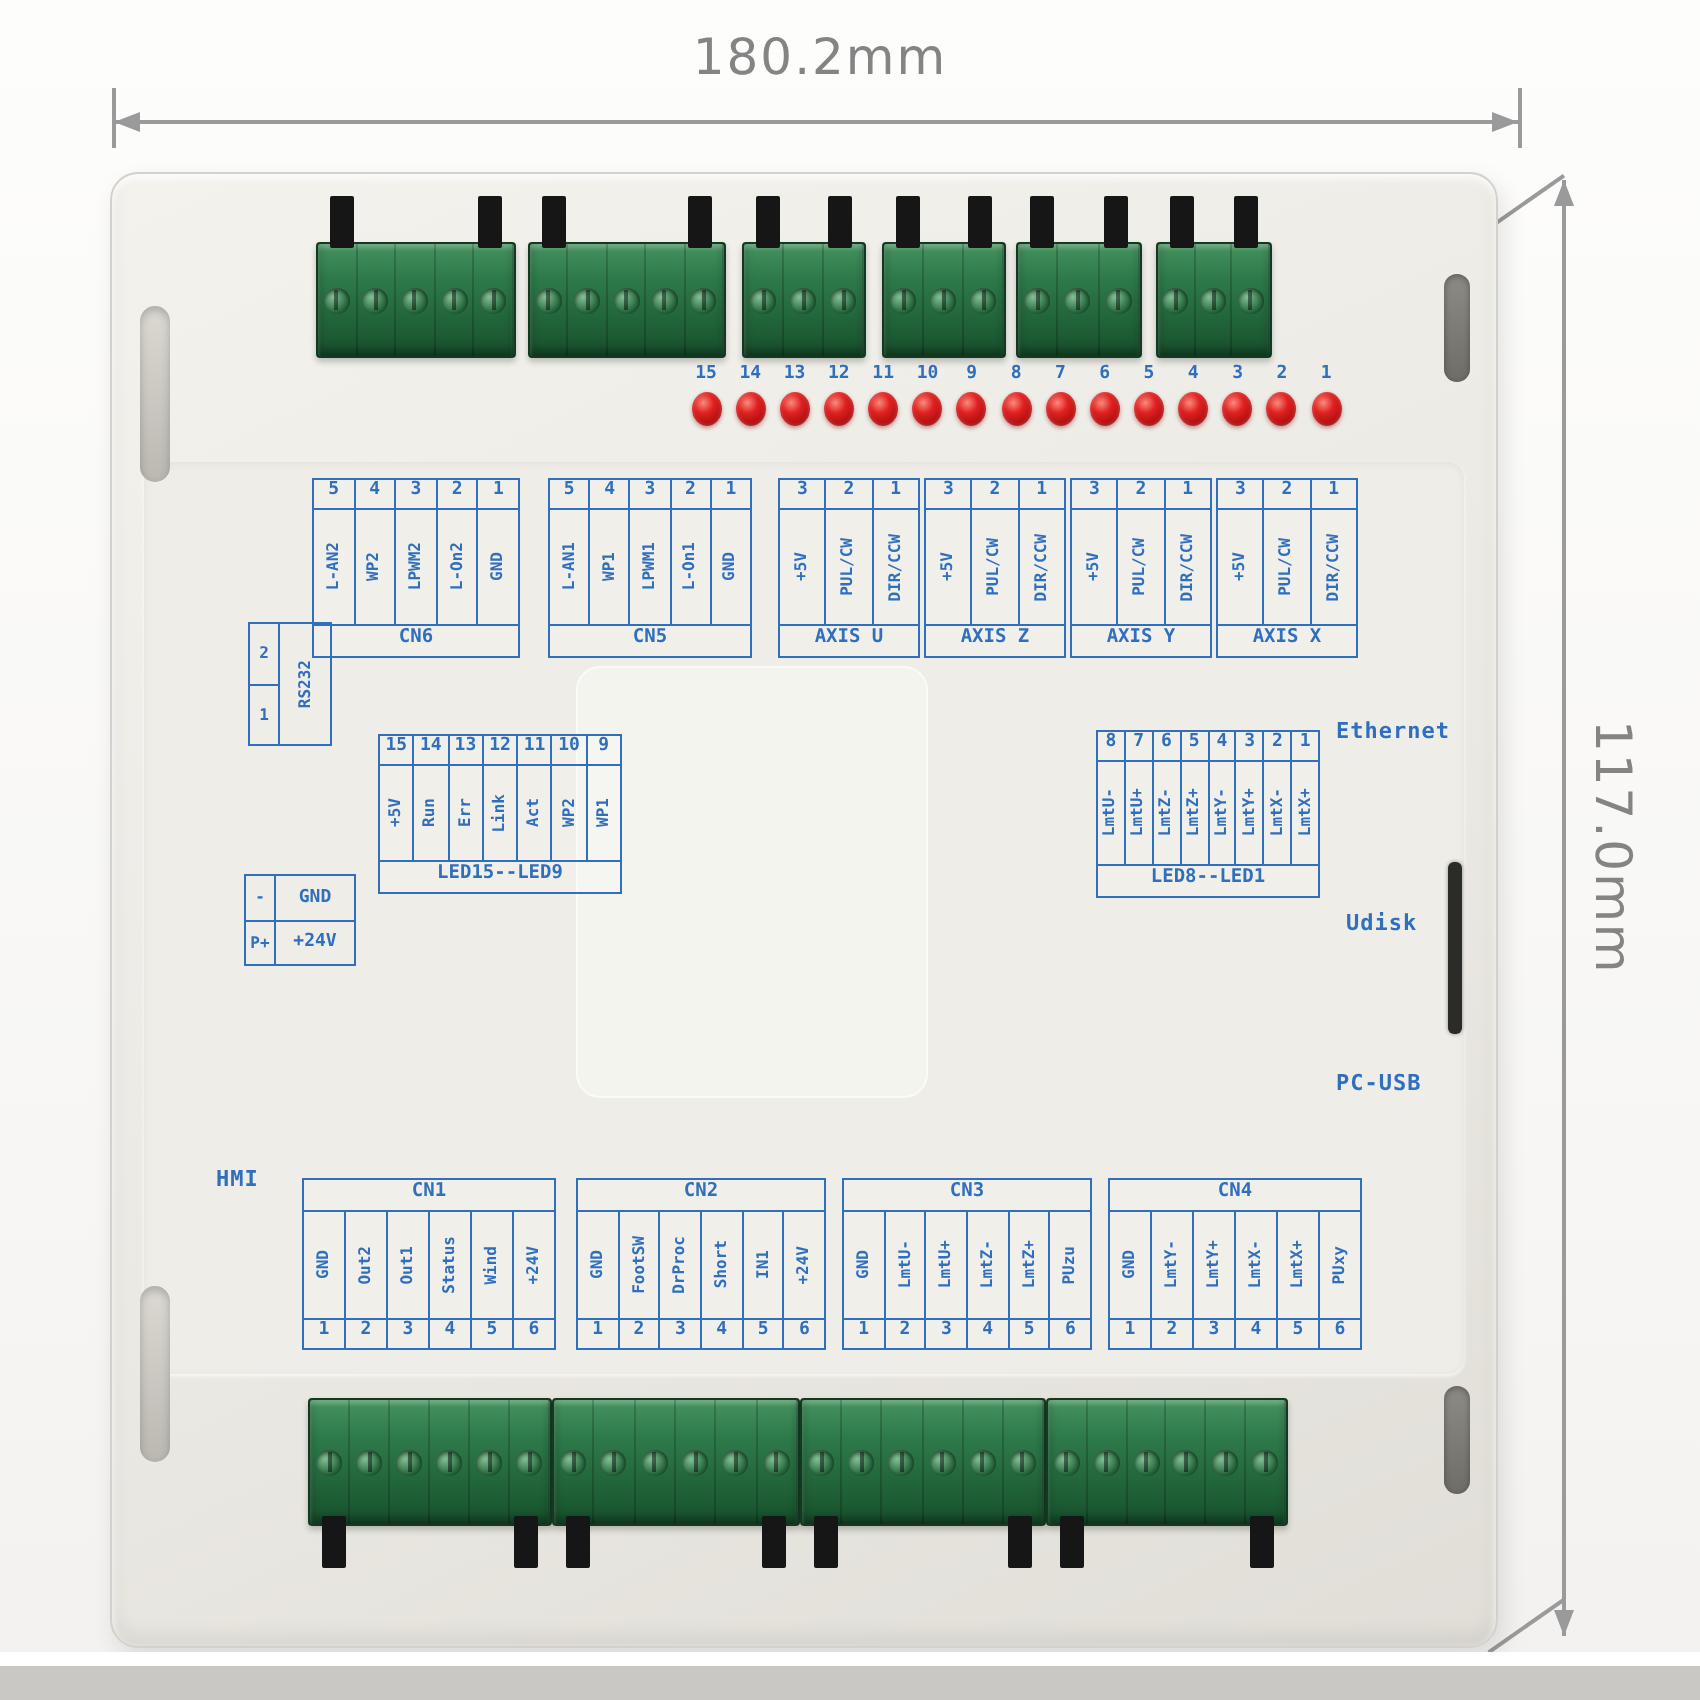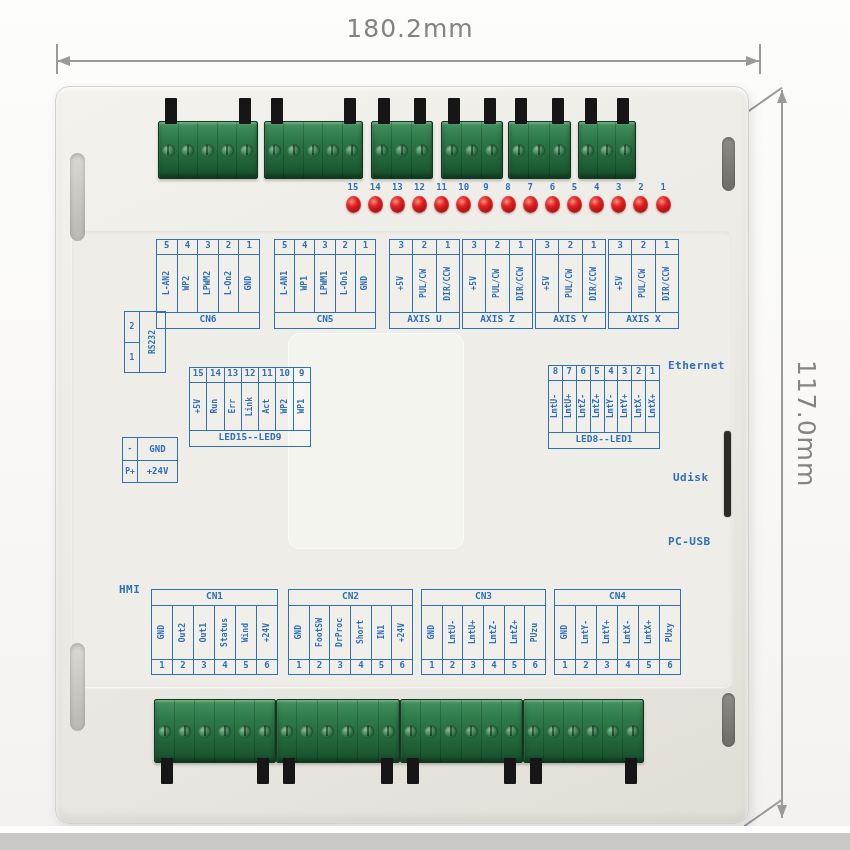--- a/index.html
+++ b/index.html
@@ -800,20 +800,20 @@
             <div class="mcell" style="flex: 1 1 0%; font: bold 9px &quot;DejaVu Sans Mono&quot;, monospace;">GND</div>
           </div>
           <div style="flex: 1 1 0%; display: flex;">
             <div class="mcell vb" style="flex: 0 0 14px;">P+</div>
             <div class="mcell" style="flex: 1 1 0%; font: bold 9px &quot;DejaVu Sans Mono&quot;, monospace;">+24V</div>
           </div>
         </div>
       </div>
 
     <div class="silk" style="left:612px;top:272px;">Ethernet</div>
-    <div class="silk" style="left:617px;top:384px;">Udisk</div>
+    <div class="silk" style="left:617px;top:368px;">Udisk</div>
     <div class="silk" style="left:612px;top:448px;">PC-USB</div>
-    <div class="silk" style="left:63px;top:496px;">HMI</div>
+    <div class="silk" style="left:52px;top:496px;">HMI</div>
   </div>
 
   <div class="bottom-gap"></div>
   <div class="bottom-strip"></div>
 </div>
 
 </body></html>

